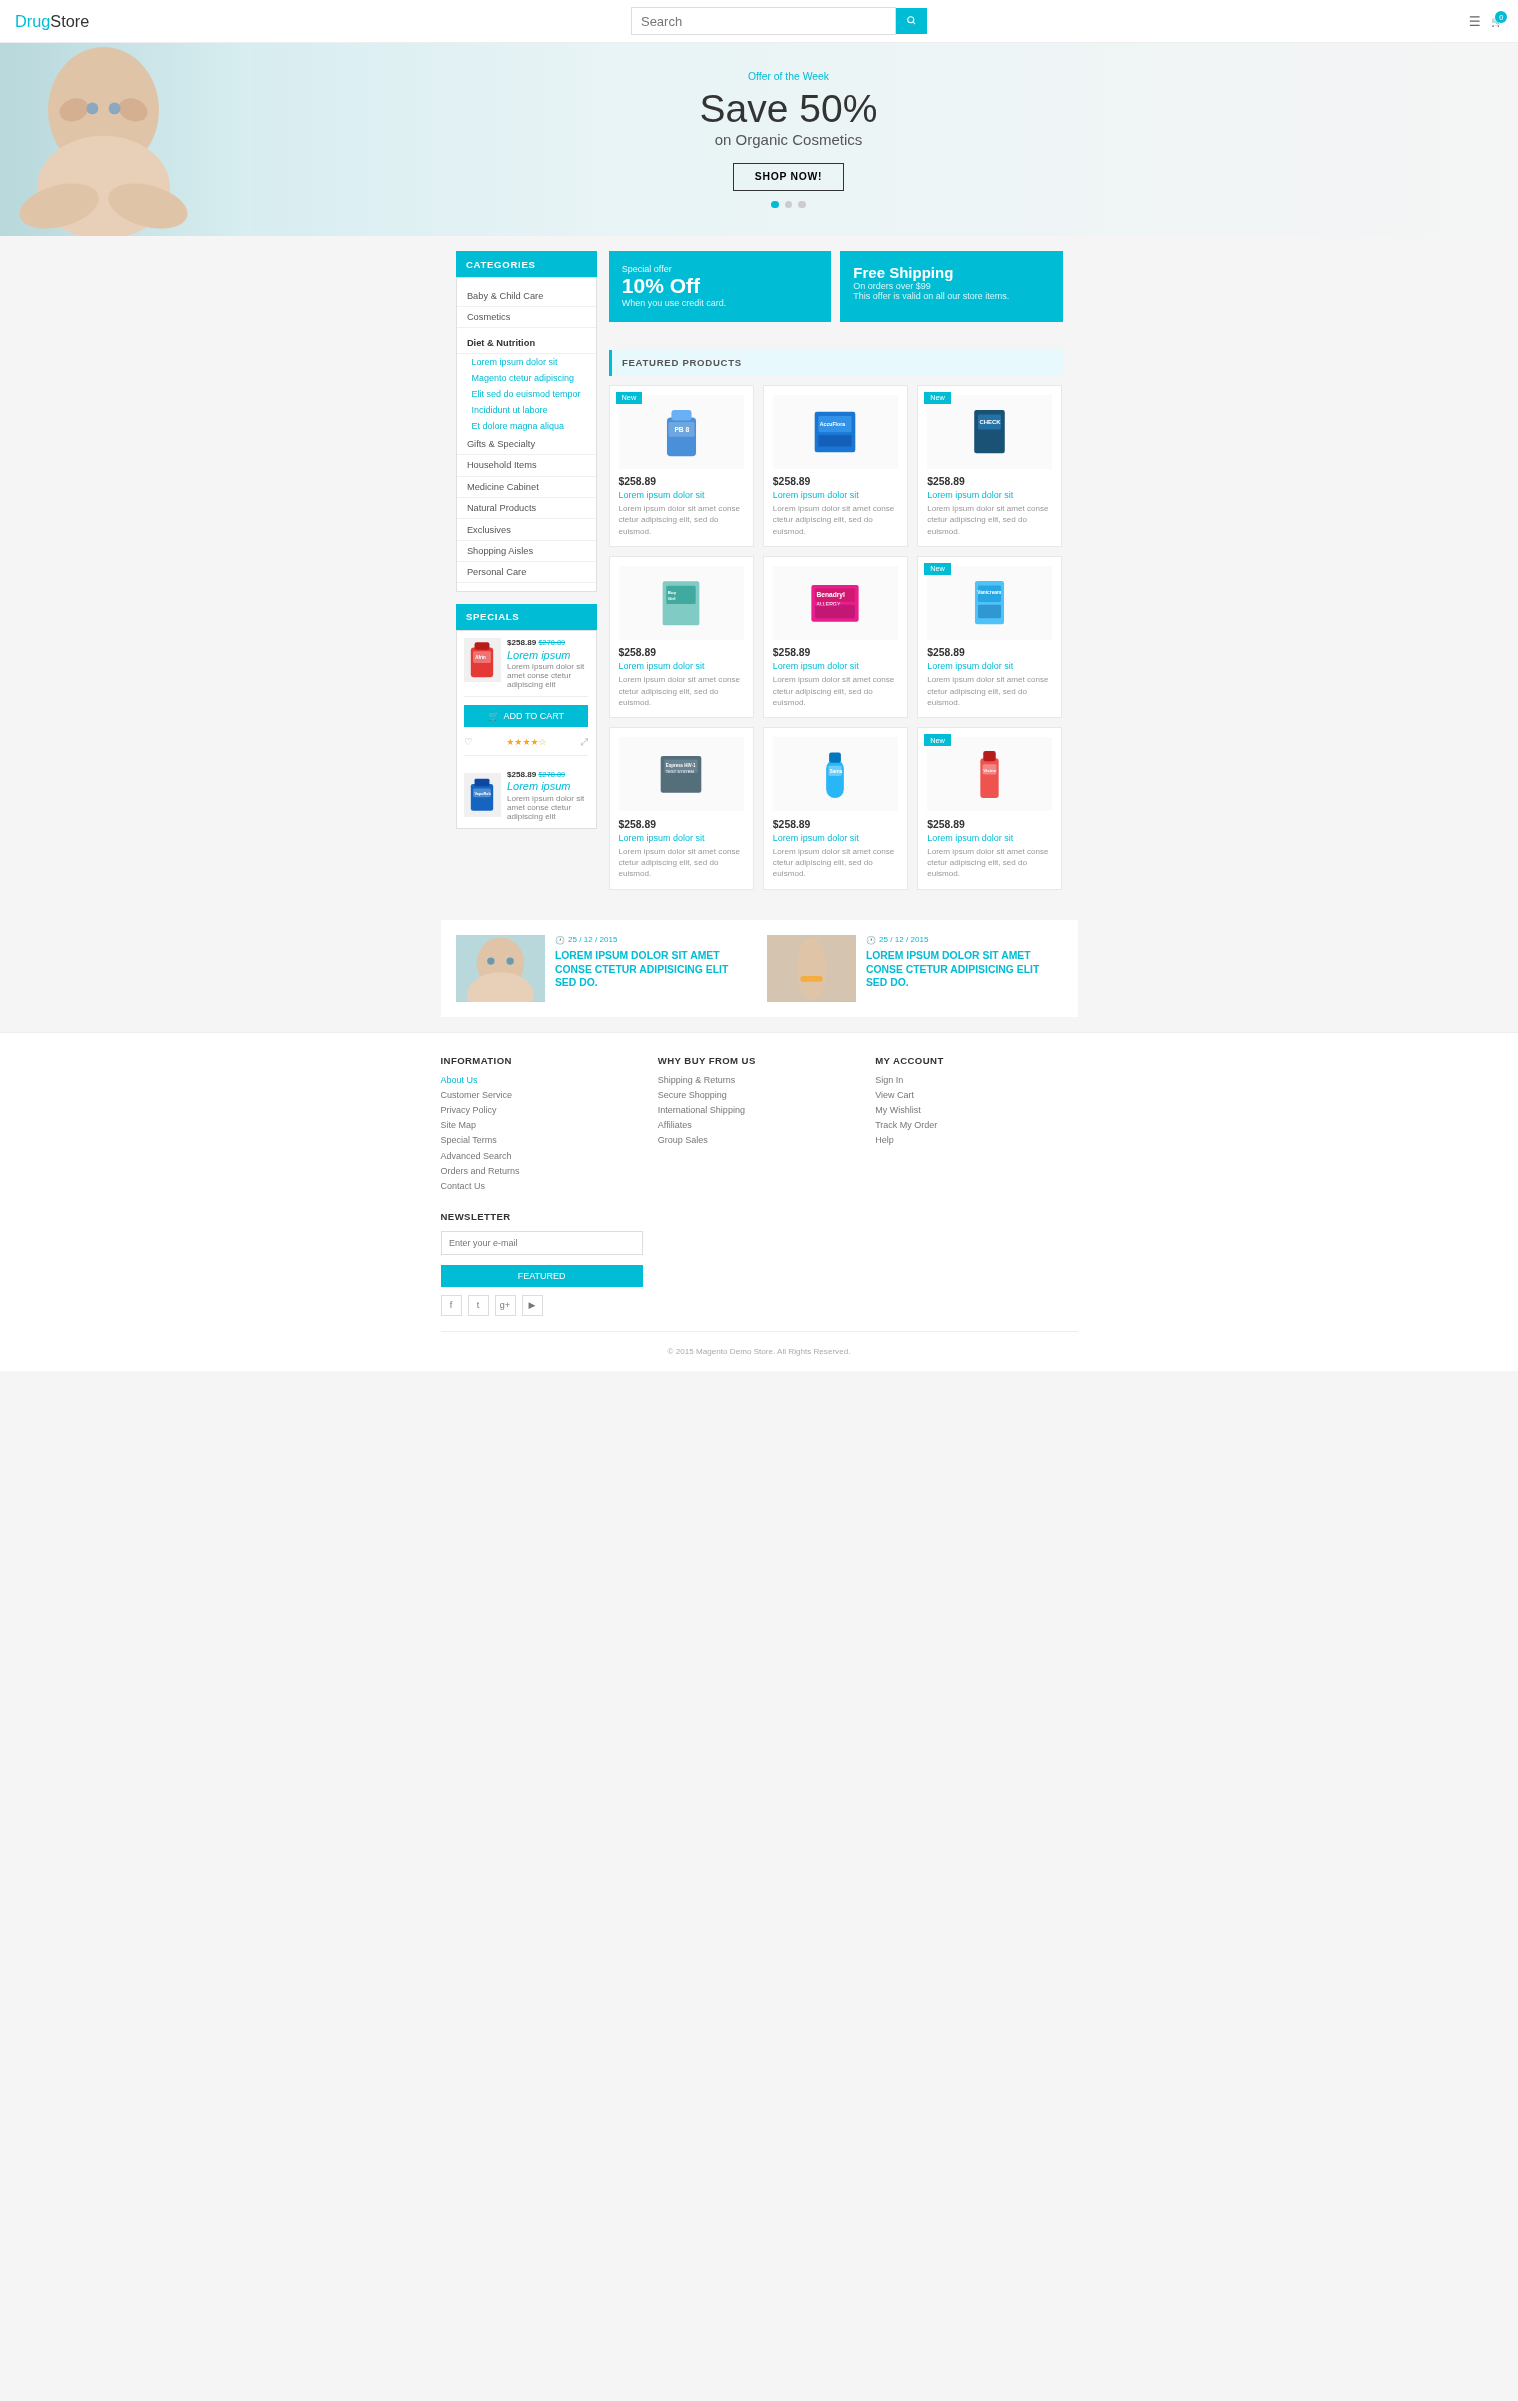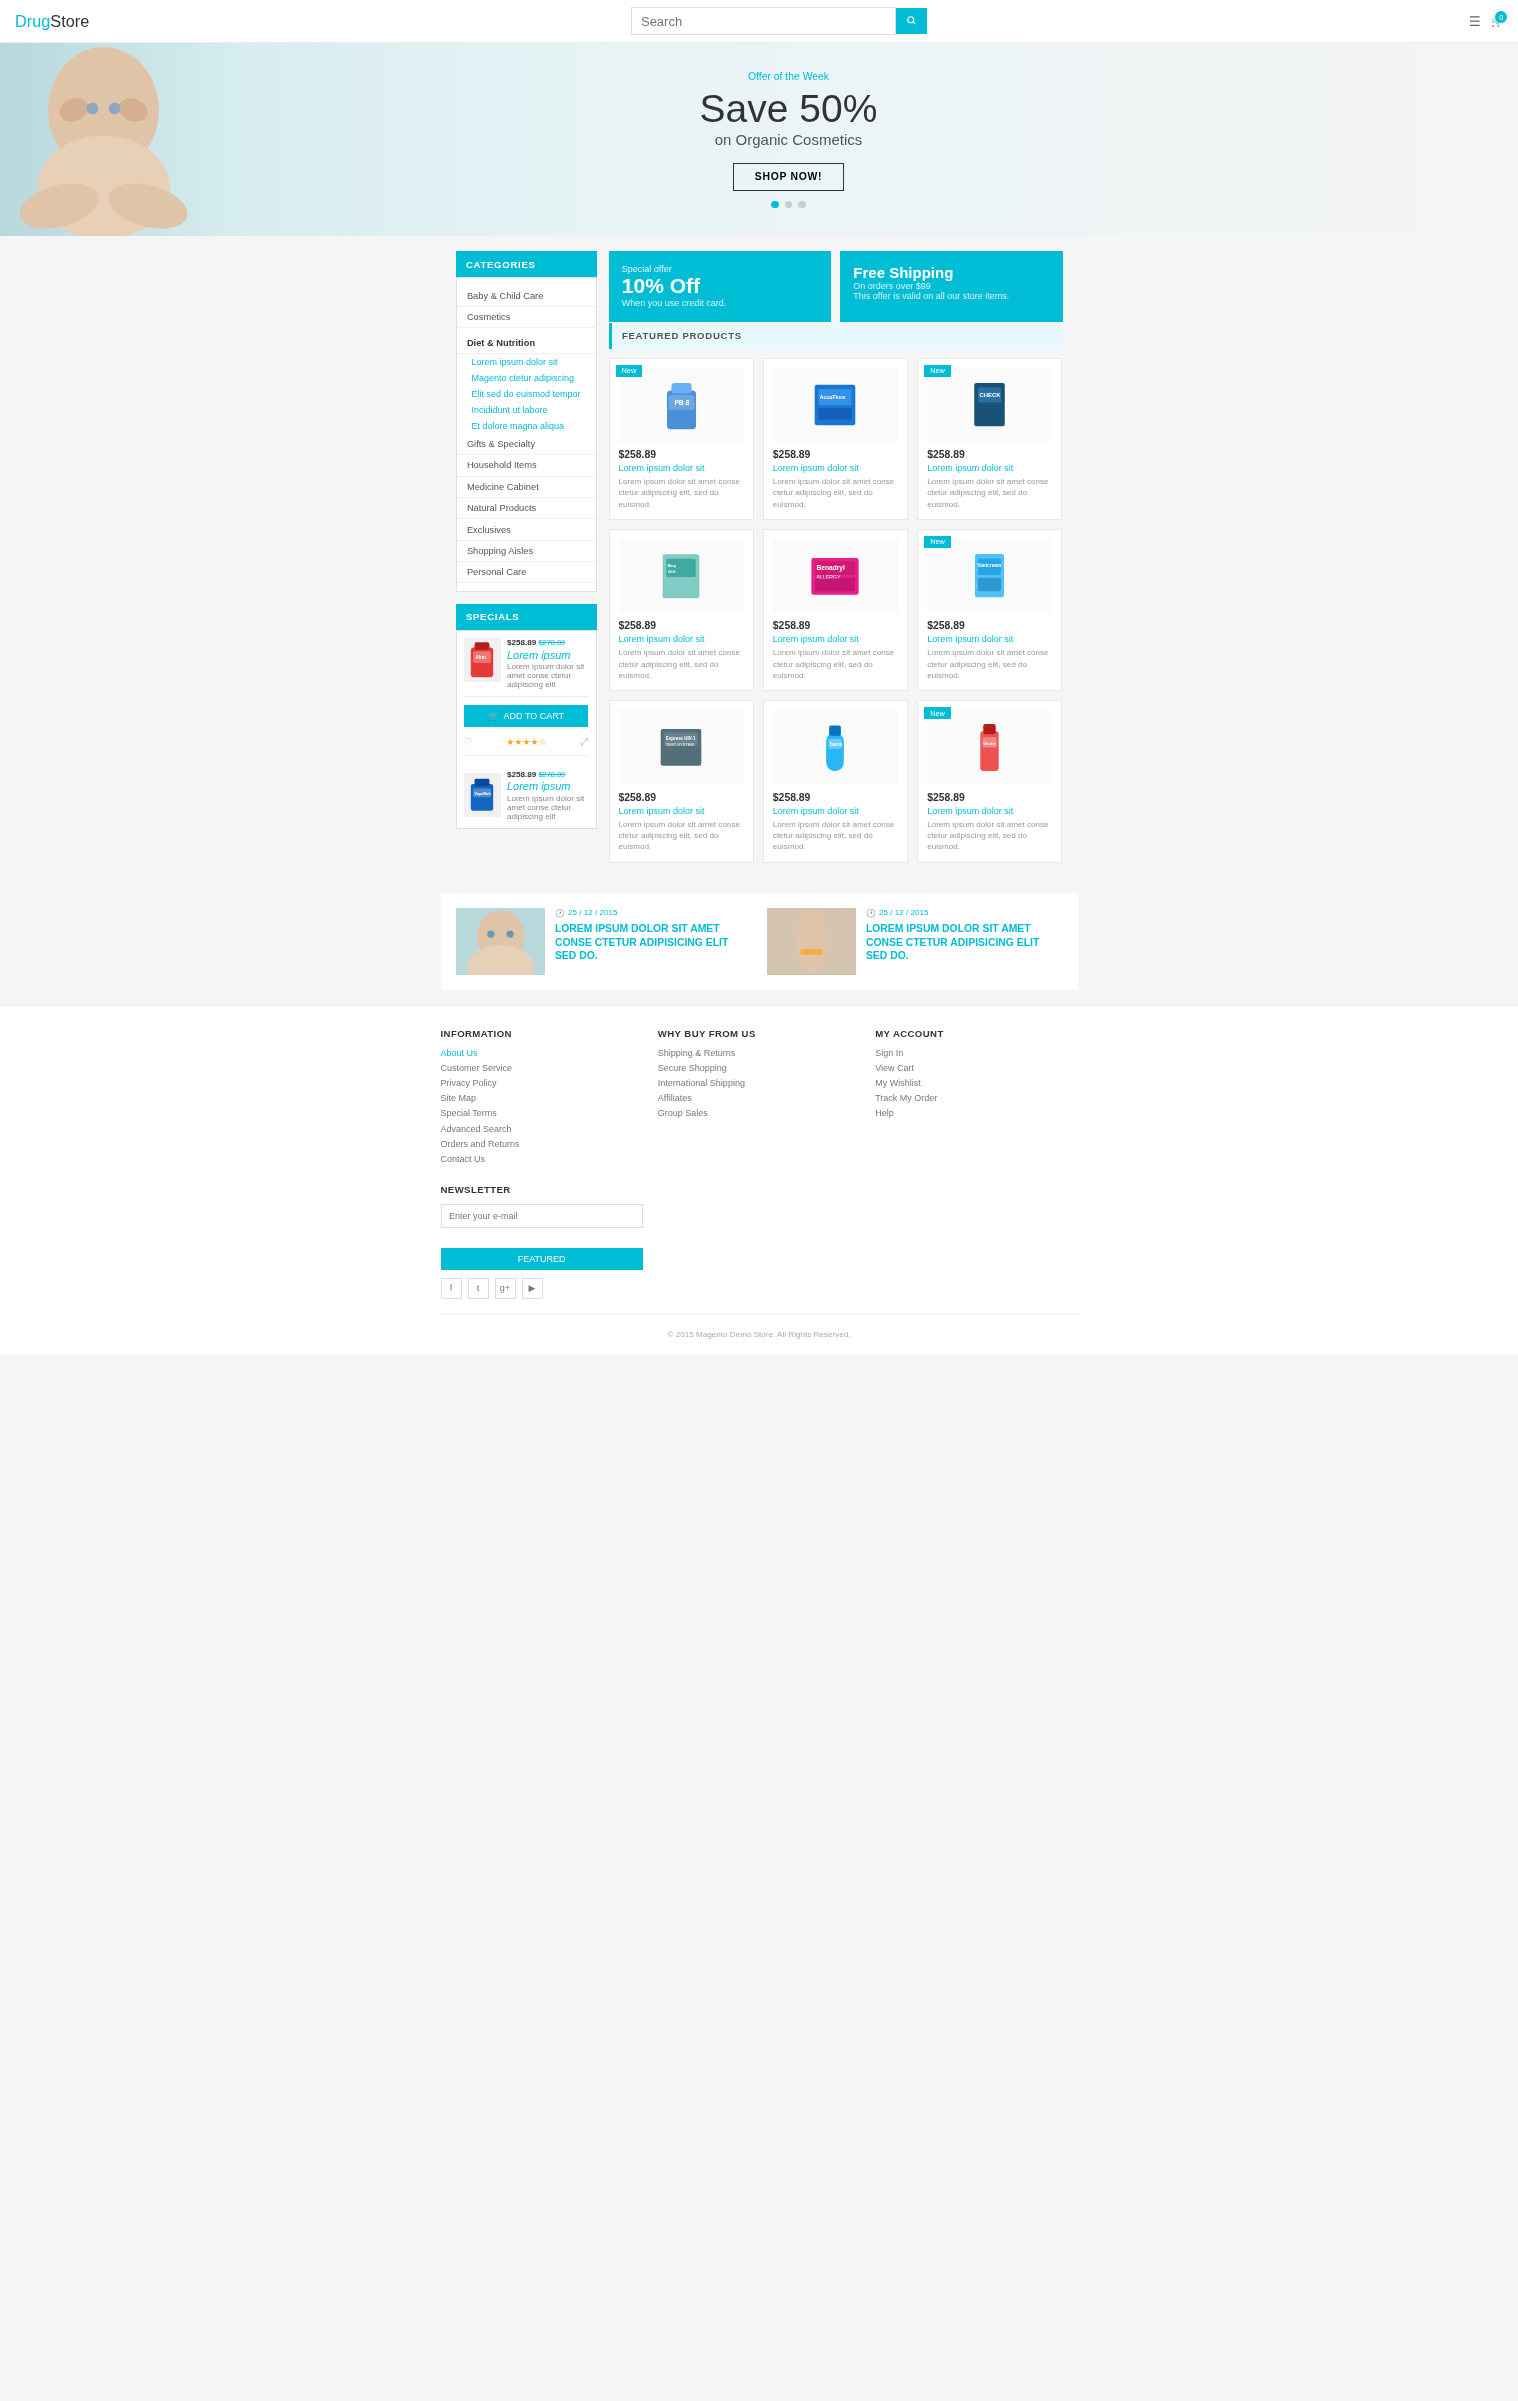--- a/index.html
+++ b/index.html
@@ -45,21 +45,21 @@
     .special-link { color: #00bcd4; font-size: 11px; display: block; margin: 1.5px 0; font-style: italic; }
     .special-desc { color: #888; font-size: 8.1px; }
     .add-to-cart-btn { background: #00bcd4; color: #fff; border: none; padding: 6px 10.4px; cursor: pointer; width: 100%; font-size: 9px; margin: 6px 0; display: flex; align-items: center; justify-content: center; gap: 4.4px; }
     .special-actions { display: flex; justify-content: space-between; align-items: center; padding: 3px 0; }
     .heart-icon { color: #aaa; cursor: pointer; }
     .share-icon { color: #aaa; cursor: pointer; }
     .stars { color: #f5a623; font-size: 9px; }
     .special-item2 { display: flex; gap: 6px; align-items: center; margin-top: 6px; }
 
     
-    .promo-row { display: flex; gap: 9px; margin-bottom: 1px; }
+    .promo-row { display: flex; gap: 9px; margin-bottom: 28px; }
     .promo-box { flex: 1; padding: 13.3px; color: #fff; }
     .promo-teal { background: #00bcd4; }
     .promo-label { font-size: 9px; opacity: 0.9; }
     .promo-big { font-size: 21px; font-weight: bold; }
     .promo-sub { font-size: 9px; opacity: 0.85; }
 
     
     .featured-header { background: #e8f9fd; border-left: 3px solid #00bcd4; padding: 7.4px 10.4px; font-size: 9.6px; font-weight: bold; letter-spacing: 0.7px; color: #555; margin-bottom: 9px; }
     .products-grid { display: grid; grid-template-columns: repeat(3, 1fr); gap: 9px; }
     .product-card { background: #fff; border: 0.7px solid #e8e8e8; padding: 9px; position: relative; }
@@ -76,21 +76,21 @@
     .blog-img2 { background: linear-gradient(135deg, #d4c4b0, #c2a882); }
     .blog-date { color: #00bcd4; font-size: 8.1px; margin-bottom: 4.4px; display: flex; align-items: center; gap: 3px; }
     .blog-title { color: #00bcd4; font-size: 10.4px; font-weight: bold; line-height: 1.3; text-transform: uppercase; }
 
     
     .footer { background: #fff; padding: 22px 15px 15px; border-top: 0.7px solid #eee; }
     .footer-grid { display: grid; grid-template-columns: repeat(3, 1fr); gap: 15px; max-width: 637px; margin: 0 auto; }
     .footer-col h4 { font-size: 9.6px; font-weight: bold; color: #333; margin-bottom: 9px; letter-spacing: 0.4px; }
     .footer-link { display: block; color: #777; font-size: 9px; margin-bottom: 5.2px; cursor: pointer; text-decoration: none; }
     .footer-link.teal { color: #00bcd4; }
-    .newsletter-input { width: 100%; border: 0.7px solid #ddd; padding: 6px 7.4px; font-size: 9px; margin-bottom: 20px; outline: none; }
+    .newsletter-input { width: 100%; border: 0.7px solid #ddd; padding: 6px 7.4px; font-size: 9px; margin-bottom: 10px; outline: none; }
     .subscribe-btn { background: #00bcd4; color: #fff; border: none; padding: 6px 13.3px; cursor: pointer; font-size: 9px; width: 100%; }
     .social-icons { display: flex; gap: 6px; margin-top: 7.4px; }
     .social-icon { width: 21px; height: 21px; border: 0.7px solid #ddd; display: flex; align-items: center; justify-content: center; cursor: pointer; color: #777; font-size: 9px; }
     .footer-bottom { text-align: center; color: #aaa; font-size: 8.1px; padding-top: 15px; margin-top: 15px; border-top: 0.7px solid #eee; max-width: 637px; margin-left: auto; margin-right: auto; }
 
     
     .hero-wrapper { background: linear-gradient(to right, #cce8ec 0%, #e8f4f6 40%, #f5f5f5 100%); position: relative; overflow: hidden; height: 193px; display: flex; align-items: center; }
     .hero-left-bg { position: absolute; left: 0; width: 252px; height: 100%; background: linear-gradient(to right, #b8d8dc, #d8eef0); }
     .hero-text-center { flex: 1; text-align: center; position: relative; z-index: 10; padding-left: 59px; }
   </style>

